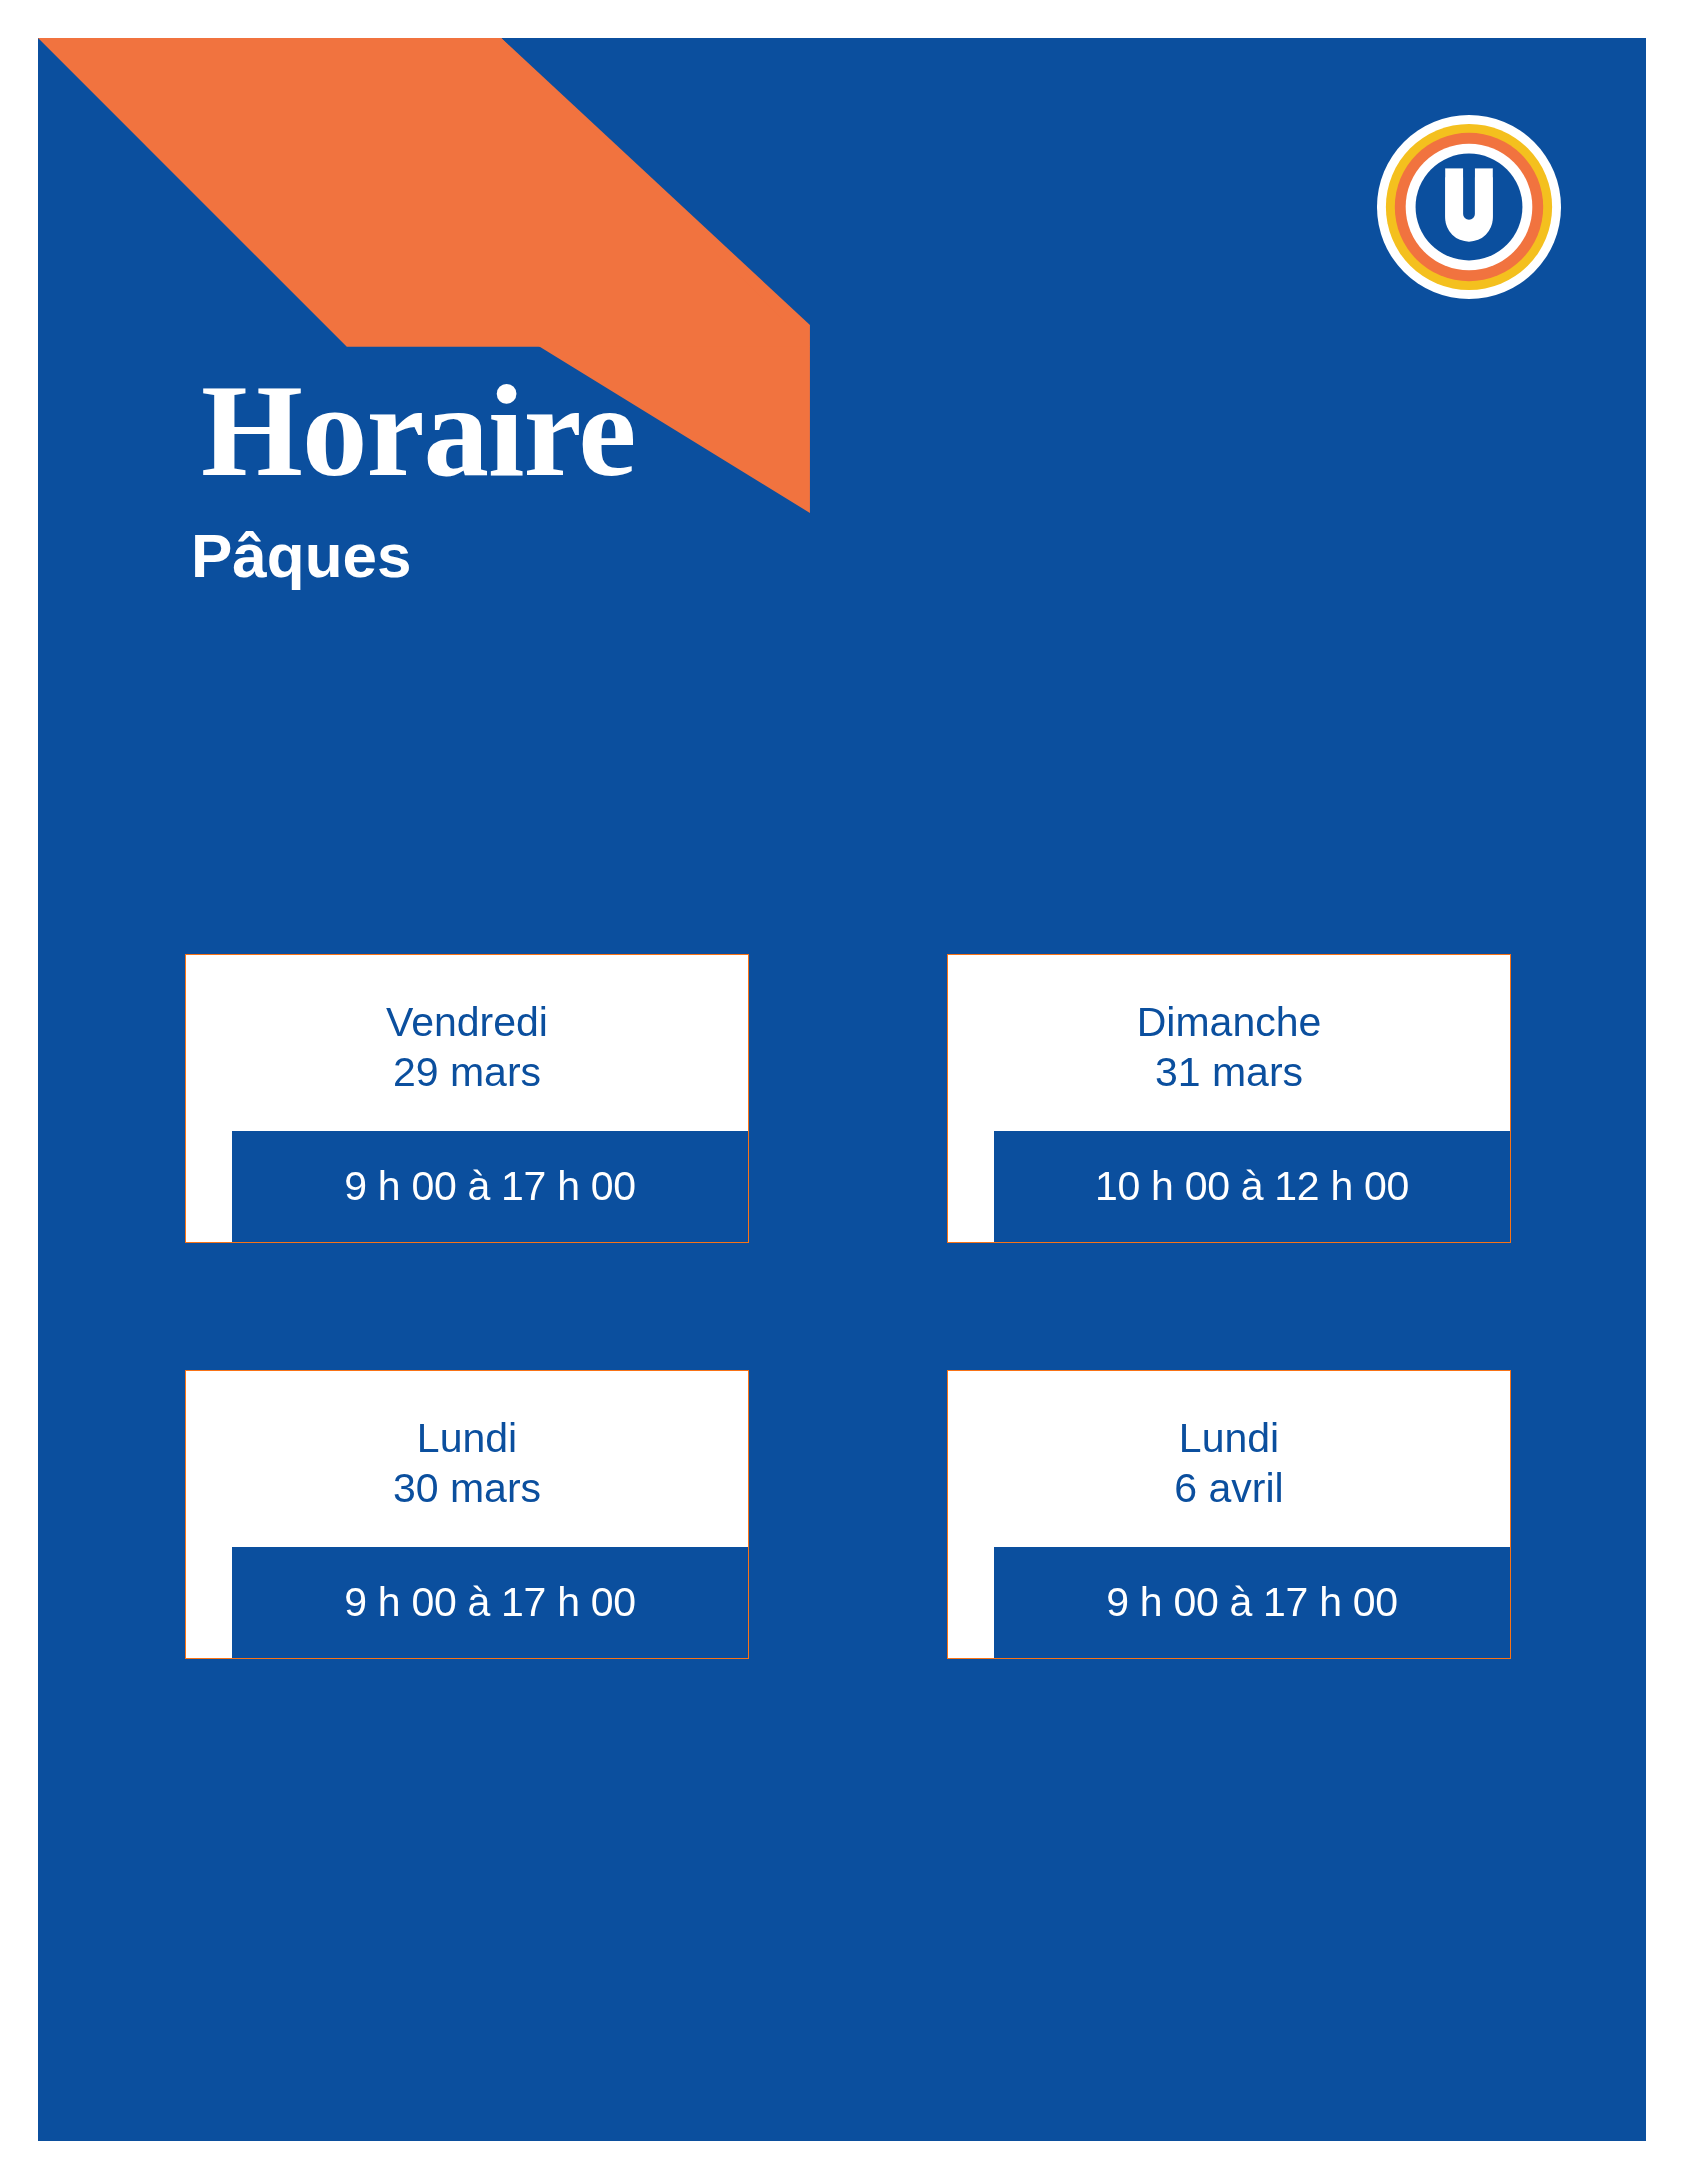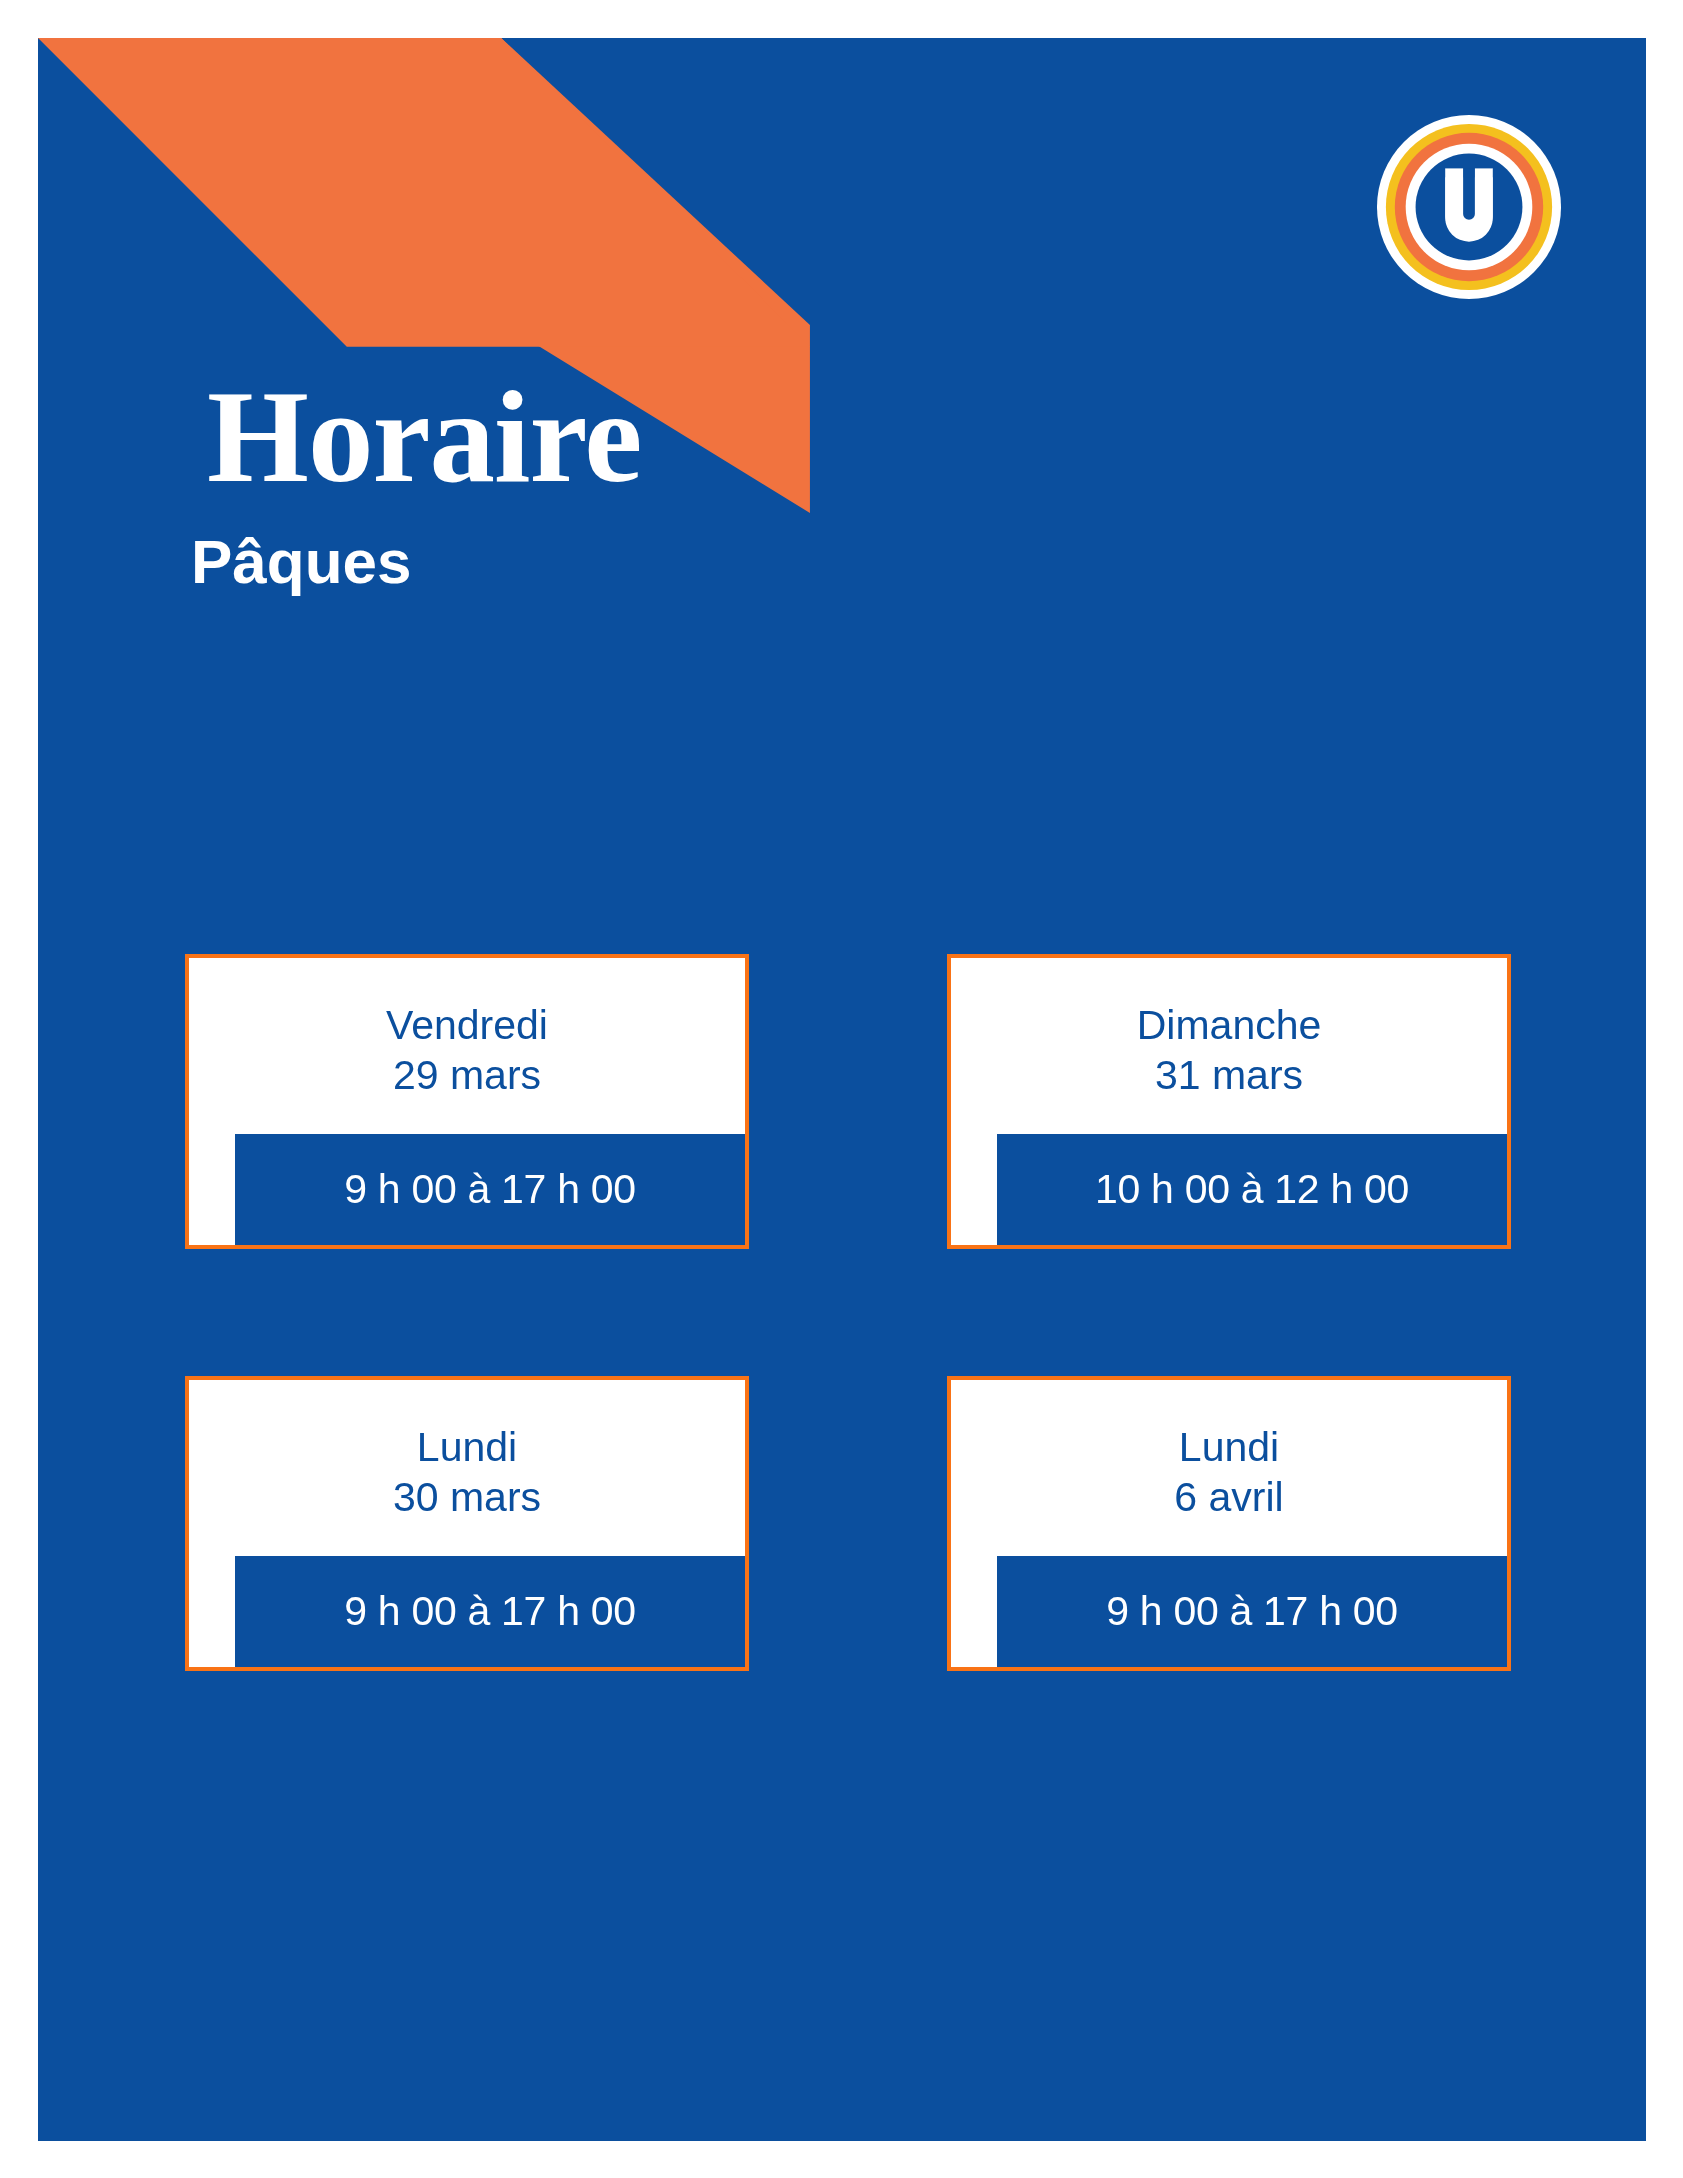--- a/index.html
+++ b/index.html
@@ -51,21 +51,21 @@
     top: 317px;
     z-index: 5;
   }
   .title {
     font-family: "Liberation Serif", serif;
     font-weight: bold;
     font-size: 131px;
     line-height: 1.0;
     color: #ffffff;
     letter-spacing: -1px;
-    margin: 16px;
+    margin: 10px;
   }
   .subtitle {
     font-family: "Liberation Sans", sans-serif;
     font-weight: bold;
     font-size: 62px;
     line-height: 1.1;
     color: #ffffff;
     margin: 26px 0 0 0;
   }
 
@@ -74,21 +74,21 @@
     left: 147px;
     top: 916px;
     width: 1327px;
     display: grid;
     grid-template-columns: 564px 564px;
     grid-column-gap: 198px;
     grid-row-gap: 127px;
   }
 
   .card {
-    border: 4px solid #f97316;
+    border: 1px solid #f97316;
     box-sizing: border-box;
     background: #ffffff;
   }
   .card-day {
     background: #ffffff;
     color: #0b4f9e;
     text-align: center;
     padding: 42px 10px 34px 10px;
     font-size: 41px;
     line-height: 1.22;

